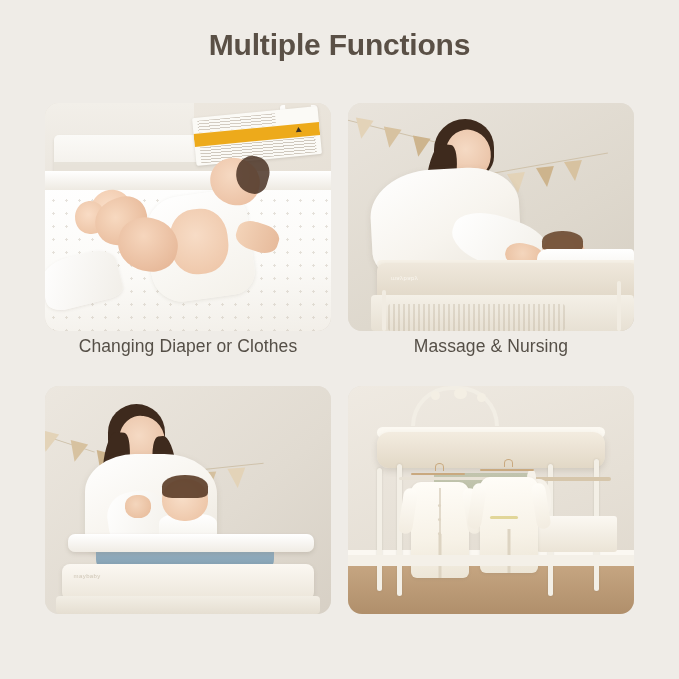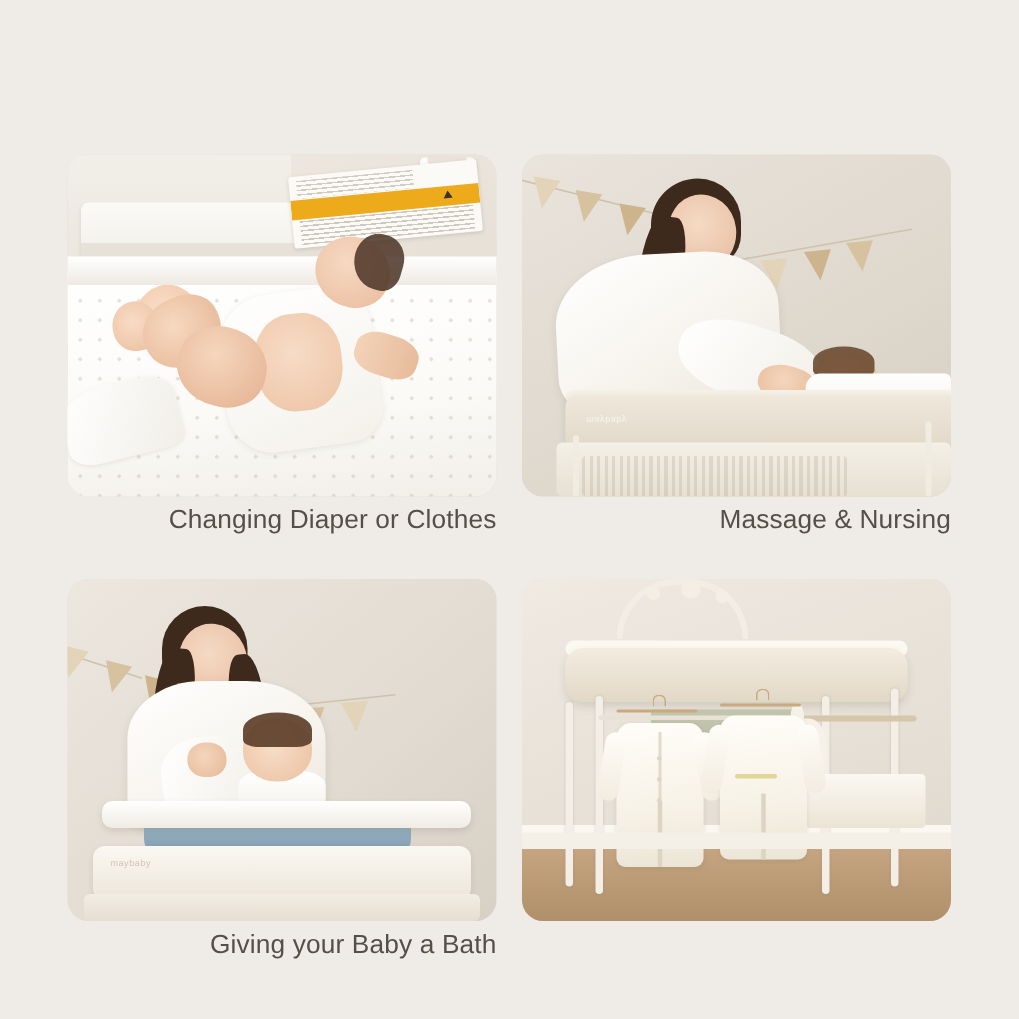--- a/index.html
+++ b/index.html
@@ -56,21 +56,21 @@
     height: 228px;
     border-radius: 14px;
     overflow: hidden;
     background: #e3ded6;
   }
   .caption {
     position: absolute;
     left: 0;
     top: 233px;
     width: 286px;
-    text-align: right;
+    text-align: center;
     font-size: 17.5px;
     color: #554f47;
     font-weight: normal;
     letter-spacing: 0.1px;
   }
 
   
   .scene { position: absolute; inset: 0; }
   .wall-a { position:absolute; inset:0; background: linear-gradient(160deg,#efeae2 0%, #e6e0d6 55%, #ded7cc 100%); }
   .wall-b { position:absolute; inset:0; background: linear-gradient(150deg,#e9e4dc 0%, #ded8cd 60%, #d5cec2 100%); }
@@ -261,20 +261,21 @@
                background: linear-gradient(180deg,#fbf8f2,#ebe4d6); border-radius:3px; }
   .p4-greenwall { position:absolute; left:30%; top:38%; width:34%; height:14%;
                background: linear-gradient(180deg,#b9bfa4,#a6ad8f); opacity:.75; border-radius:2px; }
   .p4-baseboard { position:absolute; left:0; top:72%; width:100%; height:2.5%; background:#fbf8f2; }
 </style>
 </head>
 <body>
 
 <div class="page">
 
+  <div class="page-title">Multiple Functions</div>
 
   <div class="grid">
 
     <div class="cell c0">
       <div class="photo">
         <div class="scene">
           <div class="wall-a"></div>
           <div class="p1-bgwall"></div>
           <div class="p1-floor"></div>
           <div class="p1-bedtop"></div>
@@ -380,21 +381,20 @@
           <div class="p3-baby-head"></div>
           <div class="p3-baby-hair"></div>
 
           <div class="p3-tub"></div>
           <div class="p3-tray"></div>
           <div class="p3-frontpan"></div>
           <div class="p3-brand">maybaby</div>
           <div class="p3-base"></div>
         </div>
       </div>
-      <div class="caption">Giving your Baby a Bath</div>
     </div>
 
     <div class="cell c3">
       <div class="photo">
         <div class="scene">
           <div class="wall-a"></div>
           <div class="p4-baseboard"></div>
           <div class="p4-floor"></div>
           <div class="p4-greenwall"></div>
 

